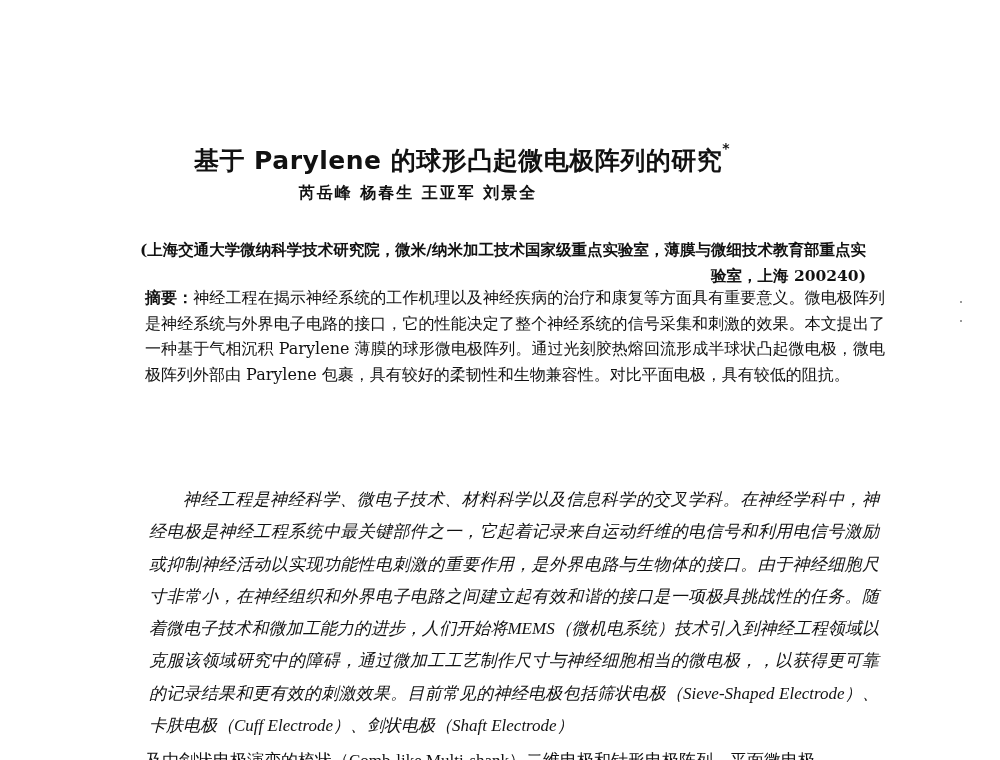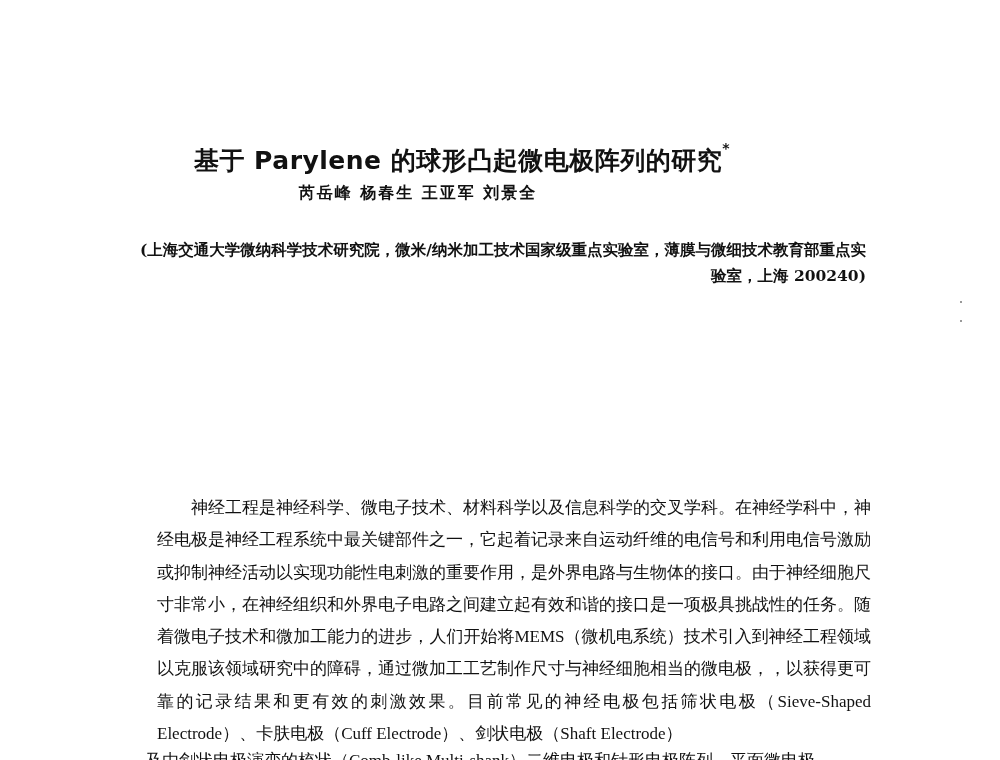--- a/index.html
+++ b/index.html
@@ -21,39 +21,40 @@
   .abstract {
     position: absolute; left: 145px; width: 740px; top: 285px;
     font-family: "DejaVu Serif", serif; font-size: 16px; line-height: 25.7px; text-align: justify;
   }
   .abstract p { margin: 0; }
   .abstract .lead, .kw .lead { font-weight: bold; }
   .body-text {
     position: absolute; left: 145px; width: 738px; top: 480px;
     font-family: "Liberation Serif", serif; font-size: 17px; line-height: 32.3px; text-align: justify;
   }
-  .body-text p { margin: 12px; text-indent: 2em; }
+  .body-text p { margin: 4px; text-indent: 2em; font-style: italic; }
   .clipline {
     position: absolute; left: 145px; top: 751px; width: 738px; height: 9px; overflow: hidden;
     font-family: "Liberation Serif", serif; font-size: 17px; line-height: 20px; white-space: nowrap;
   }
   .margin-dot { position: absolute; width: 2px; height: 2px; background: #999; }
 </style>
 </head>
 <body>
 
 <div class="page">
 
   <div class="title"><span>基于 Parylene 的球形凸起微电极阵列的研究</span><sup>*</sup></div>
 
   <div class="authors">芮岳峰 杨春生 王亚军 刘景全</div>
 
   <div class="affil">(上海交通大学微纳科学技术研究院，微米/纳米加工技术国家级重点实验室，薄膜与微细技术教育部重点实验室，上海 200240)</div>
 
   <div class="abstract">
+    <p><span class="lead">摘要：</span><span>神经工程在揭示神经系统的工作机理以及神经疾病的治疗和康复等方面具有重要意义。微电极阵列是神经系统与外界电子电路的接口，它的性能决定了整个神经系统的信号采集和刺激的效果。本文提出了一种基于气相沉积 Parylene 薄膜的球形微电极阵列。通过光刻胶热熔回流形成半球状凸起微电极，微电极阵列外部由 Parylene 包裹，具有较好的柔韧性和生物兼容性。对比平面电极，具有较低的阻抗。</span></p>
   </div>
 
   <div class="body-text">
     <p>神经工程是神经科学、微电子技术、材料科学以及信息科学的交叉学科。在神经学科中，神经电极是神经工程系统中最关键部件之一，它起着记录来自运动纤维的电信号和利用电信号激励或抑制神经活动以实现功能性电刺激的重要作用，是外界电路与生物体的接口。由于神经细胞尺寸非常小，在神经组织和外界电子电路之间建立起有效和谐的接口是一项极具挑战性的任务。随着微电子技术和微加工能力的进步，人们开始将MEMS（微机电系统）技术引入到神经工程领域以克服该领域研究中的障碍，通过微加工工艺制作尺寸与神经细胞相当的微电极，，以获得更可靠的记录结果和更有效的刺激效果。目前常见的神经电极包括筛状电极（Sieve-Shaped Electrode）、卡肤电极（Cuff Electrode）、剑状电极（Shaft Electrode）</p>
   </div>
 
   <div class="clipline">及由剑状电极演变的梳状（Comb-like Multi-shank）二维电极和针形电极阵列，平面微电极</div>
 
   <div class="margin-dot" style="left:960px; top:301px;"></div>
   <div class="margin-dot" style="left:960px; top:320px;"></div>

